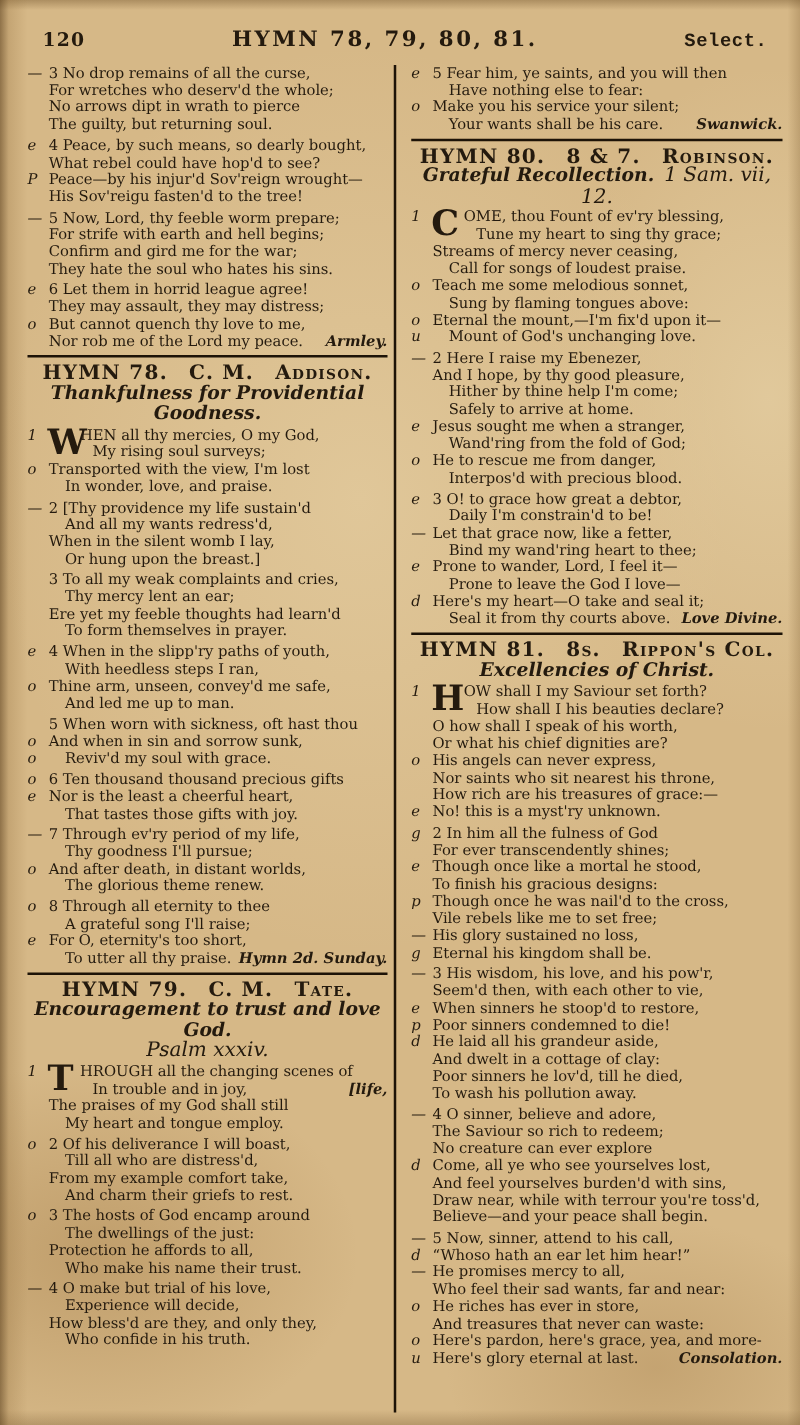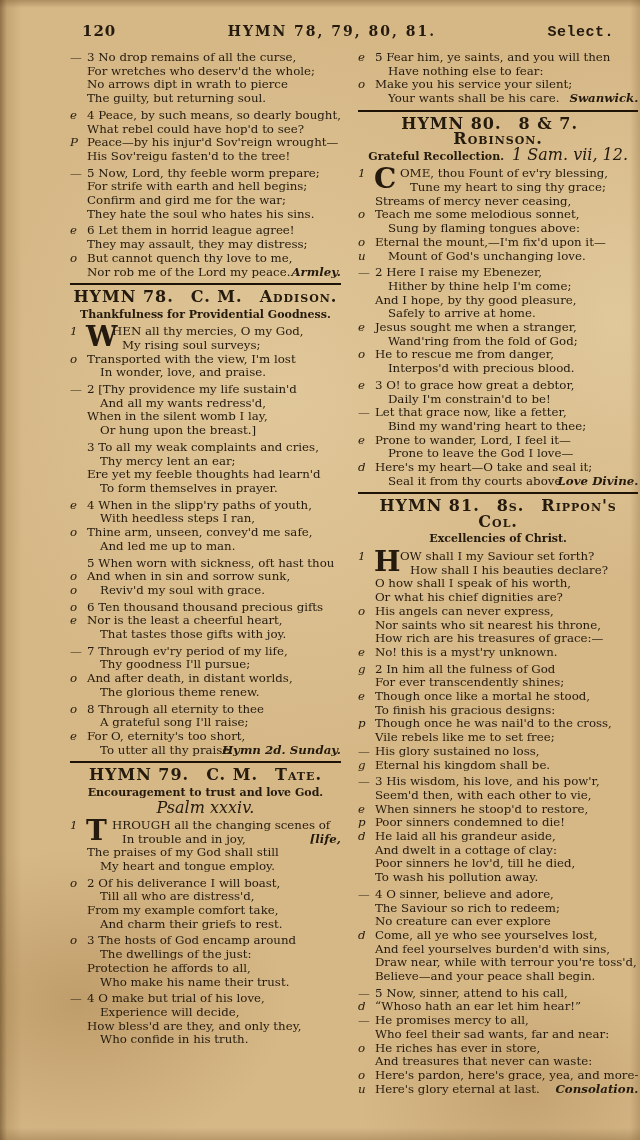--- a/index.html
+++ b/index.html
@@ -11,45 +11,45 @@
     background-image:
       linear-gradient(90deg, rgba(96,68,32,.6) 0px, rgba(150,115,66,.28) 7px, rgba(0,0,0,0) 22px),
       linear-gradient(180deg, rgba(110,80,40,.4) 0px, rgba(0,0,0,0) 8px),
       linear-gradient(0deg, rgba(110,80,40,.3) 0px, rgba(0,0,0,0) 12px),
       linear-gradient(270deg, rgba(120,88,45,.28) 0px, rgba(0,0,0,0) 10px),
       radial-gradient(ellipse 300px 220px at 12% 88%, rgba(146,104,50,.33), rgba(0,0,0,0) 70%),
       radial-gradient(ellipse 260px 380px at 96% 28%, rgba(233,214,172,.55), rgba(0,0,0,0) 70%),
       radial-gradient(ellipse 420px 520px at 45% 35%, rgba(236,217,175,.45), rgba(0,0,0,0) 70%),
       radial-gradient(ellipse 240px 170px at 82% 96%, rgba(150,110,58,.28), rgba(0,0,0,0) 70%);
   }
-  .page{padding:14px 12px 0 22px;margin-left:48px;}
+  .page{padding:14px 12px 0 22px;}
   .hdr{display:flex;justify-content:space-between;align-items:baseline;
        padding:8px 14px 2px 12px;font-weight:bold;}
   .hdr .num{font-size:15px;letter-spacing:1px;}
-  .hdr .ttl{font-size:14px;letter-spacing:2px;}
+  .hdr .ttl{font-size:17px;letter-spacing:2px;}
   .hdr .edn{font-size:15px;letter-spacing:.5px;font-family:Liberation Mono, monospace;}
   .cols{display:flex;margin-top:8px;min-height:1078px;}
   .col{box-sizing:border-box;}
   .col.left{width:292px;padding-right:4px;}
   .divider{width:2px;background:#1d1307;margin:0 3px 0 1px;}
   .col.right{flex:1;padding-left:9px;padding-right:2px;}
 
   .stanza{margin-bottom:3px;}
   .line{position:relative;padding-left:17px;font-size:11.8px;line-height:13.7px;white-space:nowrap;}
   .gut{position:absolute;left:0;top:0;width:16px;font-style:italic;}
   .line.ind{padding-left:30px;}
   .line.hasdc{padding-left:42px;}
   .line.afterdc{padding-left:52px;}
   .dropcap{position:absolute;left:16px;top:-2px;font-size:28px;line-height:28px;font-weight:bold;}
   .attrib{position:absolute;right:0;top:0;font-style:italic;font-weight:bold;}
   .rule{height:2px;background:#1d1307;margin:4px 0 4px 0;}
   .heading{margin:1px 0 3px 0;}
   .h-line{text-align:center;line-height:15.5px;}
   .seg-title{font-weight:bold;font-variant:small-caps;font-size:16px;letter-spacing:1px;}
-  .seg-sub{font-weight:bold;font-size:11px;}
+  .seg-sub{font-style:italic;font-weight:bold;font-size:15px;}
   .seg-plain{font-size:16px;font-style:italic;}
 </style>
 </head>
 <body>
 
 <div class="page">
   <div class="hdr">
     <span class="num">120</span>
     <span class="ttl">HYMN 78, 79, 80, 81.</span>
     <span class="edn">Select.</span>
@@ -172,29 +172,30 @@
         </div>
         <div class="rule"></div>
         <div class="heading">
           <div class="h-line"><span class="seg-title">HYMN 80. 8 &amp; 7. Robinson.</span></div>
           <div class="h-line"><span class="seg-sub">Grateful Recollection.</span><span class="seg-plain"> 1 Sam. vii, 12.</span></div>
         </div>
         <div class="stanza">
           <div class="line hasdc"><span class="gut">1</span><span class="dropcap">C</span><span class="txt">OME, thou Fount of ev'ry blessing,</span></div>
           <div class="line ind afterdc"><span class="gut"></span><span class="txt">Tune my heart to sing thy grace;</span></div>
           <div class="line"><span class="gut"></span><span class="txt">Streams of mercy never ceasing,</span></div>
+          <div class="line ind"><span class="gut"></span><span class="txt">Call for songs of loudest praise.</span></div>
           <div class="line"><span class="gut">o</span><span class="txt">Teach me some melodious sonnet,</span></div>
           <div class="line ind"><span class="gut"></span><span class="txt">Sung by flaming tongues above:</span></div>
           <div class="line"><span class="gut">o</span><span class="txt">Eternal the mount,—I'm fix'd upon it—</span></div>
           <div class="line ind"><span class="gut">u</span><span class="txt">Mount of God's unchanging love.</span></div>
         </div>
         <div class="stanza">
           <div class="line"><span class="gut">—</span><span class="txt">2 Here I raise my Ebenezer,</span></div>
+          <div class="line"><span class="gut"></span><span class="txt">And I hope, by thy good pleasure,</span></div>
           <div class="line ind"><span class="gut"></span><span class="txt">Hither by thine help I'm come;</span></div>
-          <div class="line"><span class="gut"></span><span class="txt">And I hope, by thy good pleasure,</span></div>
           <div class="line ind"><span class="gut"></span><span class="txt">Safely to arrive at home.</span></div>
           <div class="line"><span class="gut">e</span><span class="txt">Jesus sought me when a stranger,</span></div>
           <div class="line ind"><span class="gut"></span><span class="txt">Wand'ring from the fold of God;</span></div>
           <div class="line"><span class="gut">o</span><span class="txt">He to rescue me from danger,</span></div>
           <div class="line ind"><span class="gut"></span><span class="txt">Interpos'd with precious blood.</span></div>
         </div>
         <div class="stanza">
           <div class="line"><span class="gut">e</span><span class="txt">3 O! to grace how great a debtor,</span></div>
           <div class="line ind"><span class="gut"></span><span class="txt">Daily I'm constrain'd to be!</span></div>
           <div class="line"><span class="gut">—</span><span class="txt">Let that grace now, like a fetter,</span></div>

